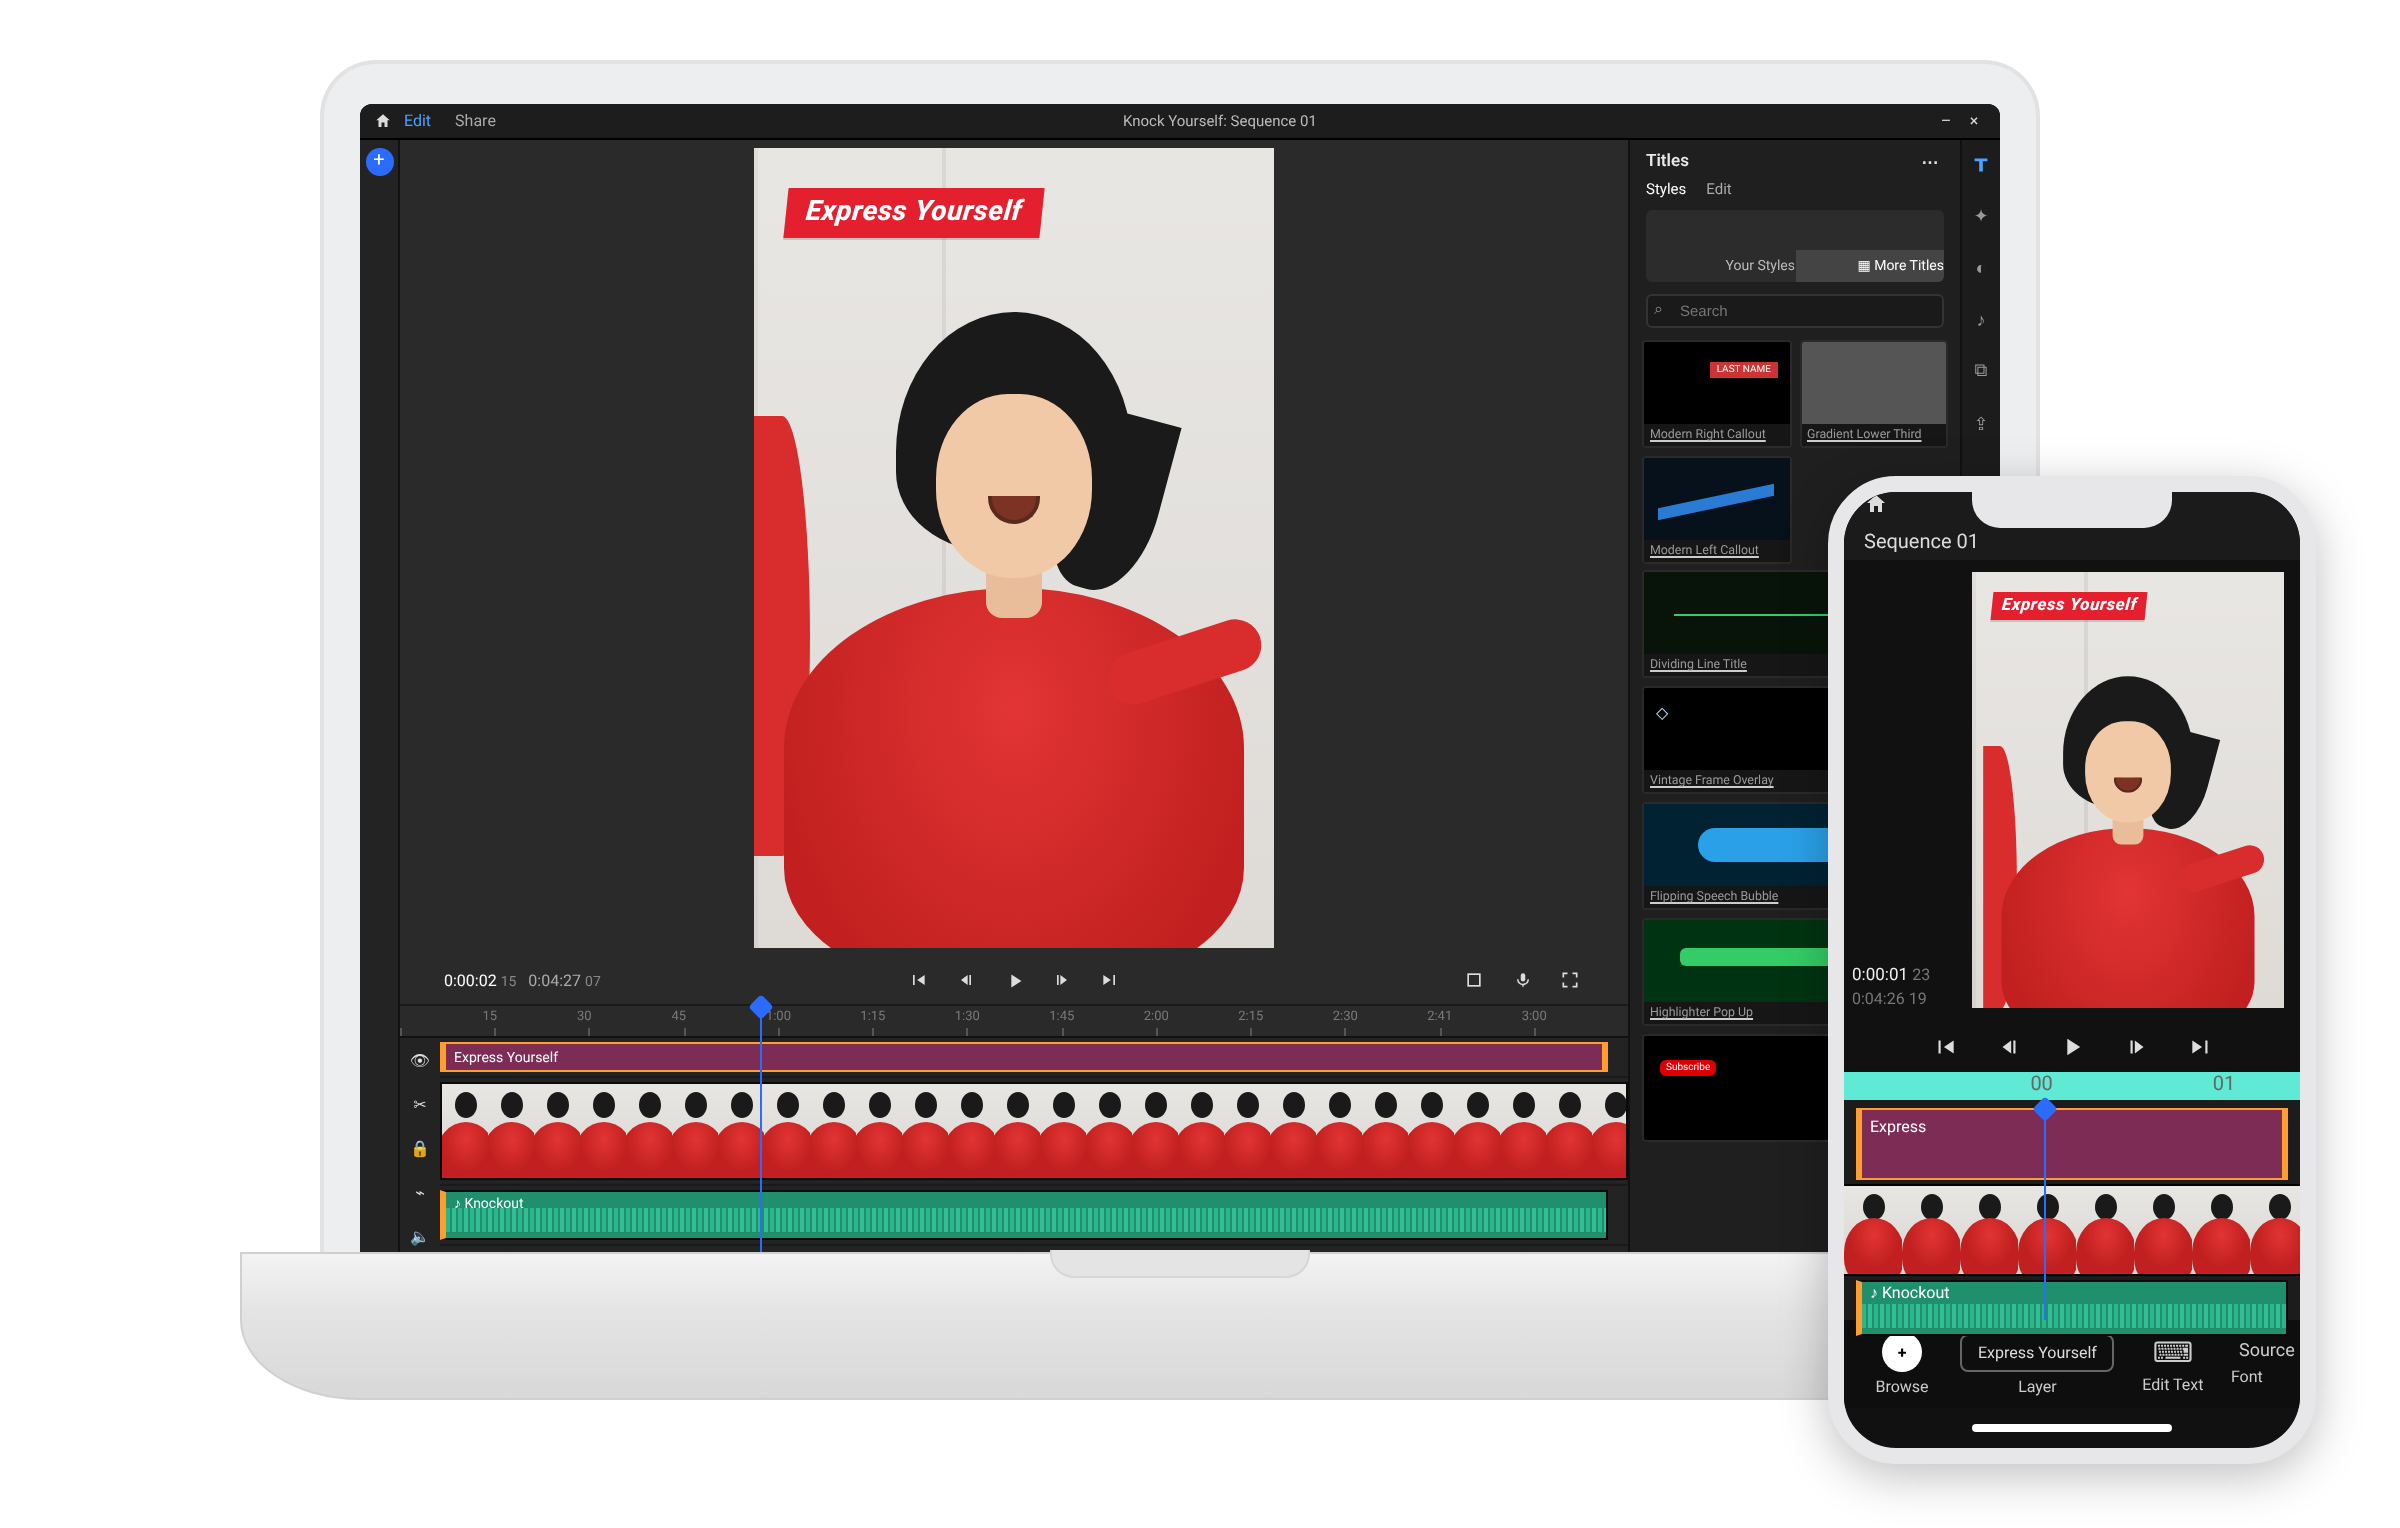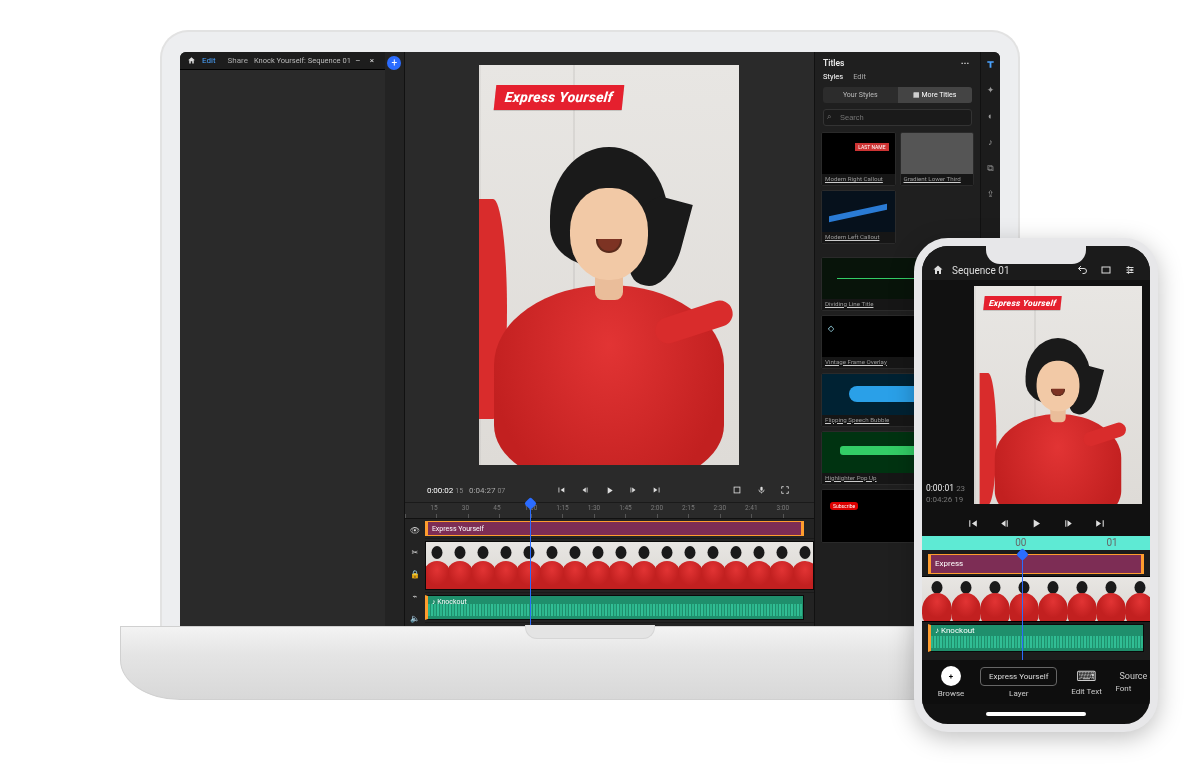--- a/index.html
+++ b/index.html
@@ -24,21 +24,21 @@
     border-bottom:none;
     border-radius:28px 28px 0 0;
     padding:20px 18px 0 18px;
   }
   .laptop-screen {
     width:100%; height:578px;
     background:#2a2a2a;
     border-radius:6px 6px 0 0;
     overflow:hidden;
     position:relative;
-    display:flex; flex-direction:row;
+    display:flex; flex-direction:column;
     font-size:9px;
     color:#ccc;
   }
   .laptop-base {
     position:absolute; bottom:0; left:0; width:940px; height:74px;
     background:linear-gradient(#f3f3f3,#e4e4e4 40%,#d8d8d8);
     border-radius:0 0 60px 60px / 0 0 40px 40px;
     border:1px solid #d0d0d0;
   }
   .laptop-notch {
@@ -330,21 +330,21 @@
   .rp-tabs { display:flex; gap:10px; padding:0 8px; font-size:7.5px; color:#aaa;}
   .rp-tabs .t { cursor:pointer;}
   .rp-tabs .t.active{ color:#fff;}
   .rp-segment {
     margin:6px 8px 4px 8px;
     display:flex; font-size:7px;
     border-radius:3px; overflow:hidden;
     background:#2c2c2c;
   }
   .rp-segment div{
-    flex:1; text-align:center; padding:4px 0; cursor:pointer; color:#bbb;
+    flex:1; text-align:right; padding:4px 0; cursor:pointer; color:#bbb;margin-top:20px;
   }
   .rp-segment div.active{ background:#444; color:#fff;}
   .rp-search {
     margin:2px 8px 6px 8px; position:relative;
   }
   .rp-search input{
     width:100%; background:#1a1a1a; border:1px solid #333; border-radius:3px;
     color:#888; font-size:7.5px; padding:3px 4px 3px 16px;
   }
   .rp-search .sicon{
@@ -411,33 +411,33 @@
     font-size:10px;
     display:flex; flex-direction:column;
   }
   .phone-notch {
     position:absolute; top:0; left:50%; transform:translateX(-50%);
     width:100px; height:18px; background:#e7e7e9; border-radius:0 0 14px 14px;
     z-index:5;
   }
   .p-top {
     height:34px; background:#1b1b1b;
-    display:flex; align-items:flex-end; padding:0 10px 4px 10px;
-    gap:8px; font-size:10px;
+    display:flex; padding:0 10px 4px 10px;
+    gap:8px; font-size:10px;flex-direction:column;
   }
   .p-top .home{font-size:12px;}
   .p-top .spacer{flex:1;}
   .p-top .tb{ width:16px; text-align:center; cursor:pointer;}
   .p-preview {
     height:230px; background:#111;
     display:flex;
     position:relative;
   }
   .p-preview-left {
-    width:52px; display:flex; flex-direction:column; justify-content:flex-end;
+    width:64px; display:flex; flex-direction:column; justify-content:flex-end;
     padding:6px 4px; gap:2px;
     font-size:8.5px; color:#ccc;
   }
   .p-preview-left .big{ color:#eee;}
   .p-preview-left .sub{ color:#777; font-size:8px;}
   .p-preview-frame {
     flex:1; margin:6px 8px 6px 0;
     background:#ddd; position:relative; overflow:hidden;
   }
   .p-preview-frame .title-chip{
@@ -455,21 +455,21 @@
   .p-ruler{
     height:14px; background:#5eead4; display:flex; font-size:10px; color:#666;
   }
   .p-ruler .tick{flex:1; text-align:left; position:relative;}
   .p-ruler .tick span{position:absolute; left:2px; top:1px;}
 
   .p-timeline{
     height:110px; background:#1c1c1c; position:relative;
   }
   .p-track-title{
-    height:20px; margin:4px 6px 2px 6px;
+    height:36px; margin:4px 6px 2px 6px;
     background:#7d2d55; border:1px solid #ff9d2e; border-left-width:3px; border-right-width:3px;
     color:#fff; font-size:8px; line-height:18px; padding-left:4px;
   }
   .p-track-video{
     height:46px; margin:2px 0; display:flex; overflow:hidden;
     border-top:1px solid #000; border-bottom:1px solid #000;
   }
   .p-track-video .thumb{ flex:0 0 29px;}
   .p-track-audio{
     height:28px; margin:2px 6px;

